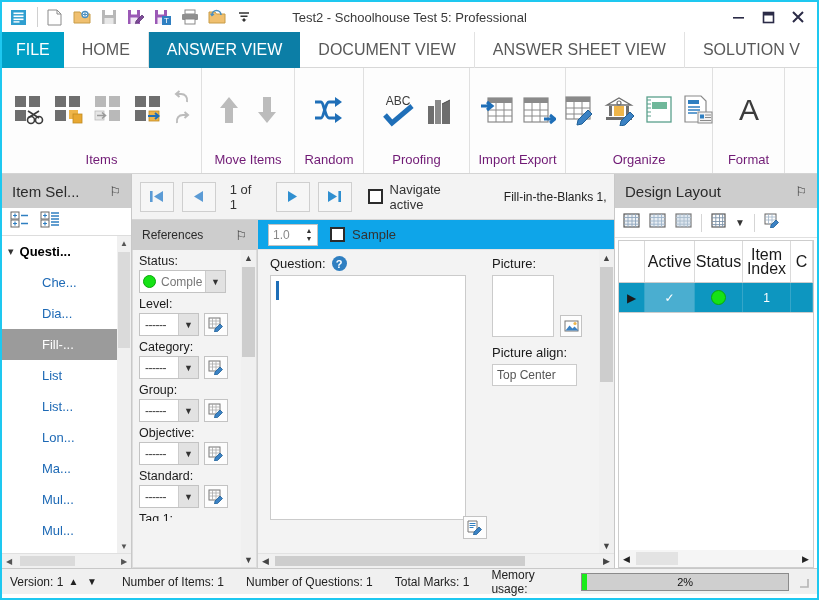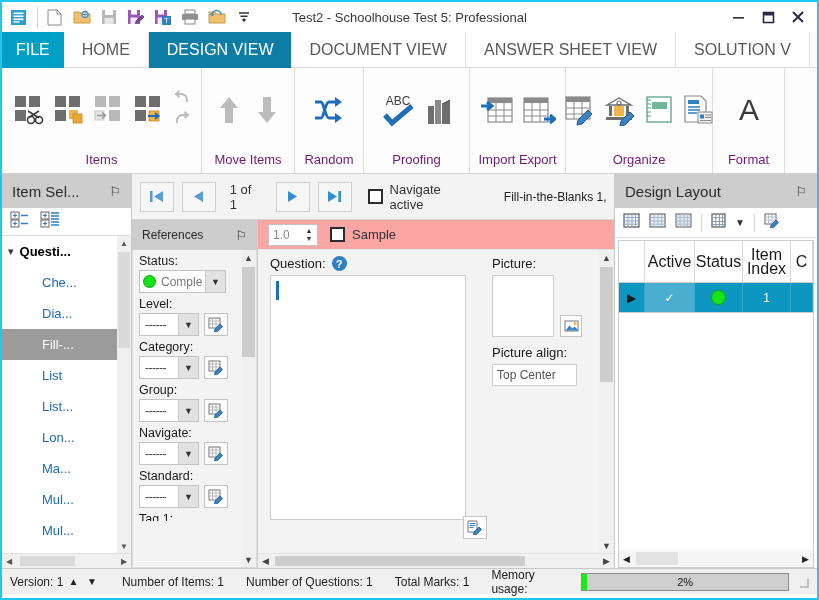--- a/index.html
+++ b/index.html
@@ -259,21 +259,21 @@
   }
   .ref-vscroll {
     position: absolute; right: 0; top: 0; bottom: 0; width: 15px; background: #f0f0f0;
   }
   .ref-vscroll .up,.ref-vscroll .dn{height:15px;display:flex;align-items:center;justify-content:center;font-size:9px;color:#444;}
   .ref-vscroll .thumb{position:absolute;left:1px;right:1px;top:17px;height:90px;background:#cdcdcd;}
 
   .qpane { flex: 1; display: flex; flex-direction: column; min-width: 0; background:#f3f3f3; }
   .qtop {
     height: 30px; display: flex; align-items: center; gap: 10px;
-    padding: 0 10px; background: #fca5a5;
+    padding: 0 10px; background: #0ea5e9;
     border-bottom: 1px solid #e4e4e4;
   }
   .spin {
     width: 50px; height: 22px; border: 1px solid #c3c3c3; background: #fff;
     display:flex; align-items:center; position: relative;
   }
   .spin .sv { flex:1; font-size:12px; color:#888; padding-left:4px;}
   .spin .sarrows { width:16px; display:flex;flex-direction:column;align-items:center;justify-content:center; }
   .spin .sarrows span { font-size:7px; color:#333; line-height:8px;}
   .qmain { flex: 1; display:flex; min-height:0; position: relative; background:#f3f3f3; padding: 6px 0 0 12px;}
@@ -445,21 +445,21 @@
         <svg width="14" height="14" viewBox="0 0 14 14">
             <path d="M2 2l10 10M12 2L2 12" stroke="#2b2b47" stroke-width="2"></path>
           </svg>
       </div>
     </div>
   </div>
 
   <div class="tabbar">
     <div class="tab file">FILE</div>
     <div class="tab">HOME</div>
-    <div class="tab active">DESIGN VIEW</div>
+    <div class="tab active">ANSWER VIEW</div>
     <div class="tab">DOCUMENT VIEW</div>
     <div class="tab">ANSWER SHEET VIEW</div>
     <div class="tab">SOLUTION V</div>
   </div>
 
   <div class="ribbon">
 
     <div class="rgroup" style="width:200px">
       <div class="rgicons">
         <div class="ricon">
@@ -815,21 +815,21 @@
                   <svg width="16" height="15" viewBox="0 0 16 15">
                       <rect x="1" y="1" width="11" height="10" fill="none" stroke="#777" stroke-width="1"></rect>
                       <path d="M1 4h11M1 7h11M4.5 1v10M8 1v10" stroke="#aaa" stroke-width="0.8"></path>
                       <path d="M7 12l5-5 2.5 2.5-5 5-3 .6z" fill="#3b82c4" stroke="#1f5f96" stroke-width="0.8"></path>
                     </svg>
                 </div>
               </div>
             </div>
 
             <div class="reffield">
-              <div class="reflabel">Navigate:</div>
+              <div class="reflabel">Objective:</div>
               <div class="refctl">
                 <div class="combo" style="width:60px;flex:none">
                   <span class="val dash">------</span>
                   <span class="arrow">▼</span>
                 </div>
                 <div class="editbtn">
                   <svg width="16" height="15" viewBox="0 0 16 15">
                       <rect x="1" y="1" width="11" height="10" fill="none" stroke="#777" stroke-width="1"></rect>
                       <path d="M1 4h11M1 7h11M4.5 1v10M8 1v10" stroke="#aaa" stroke-width="0.8"></path>
                       <path d="M7 12l5-5 2.5 2.5-5 5-3 .6z" fill="#3b82c4" stroke="#1f5f96" stroke-width="0.8"></path>

